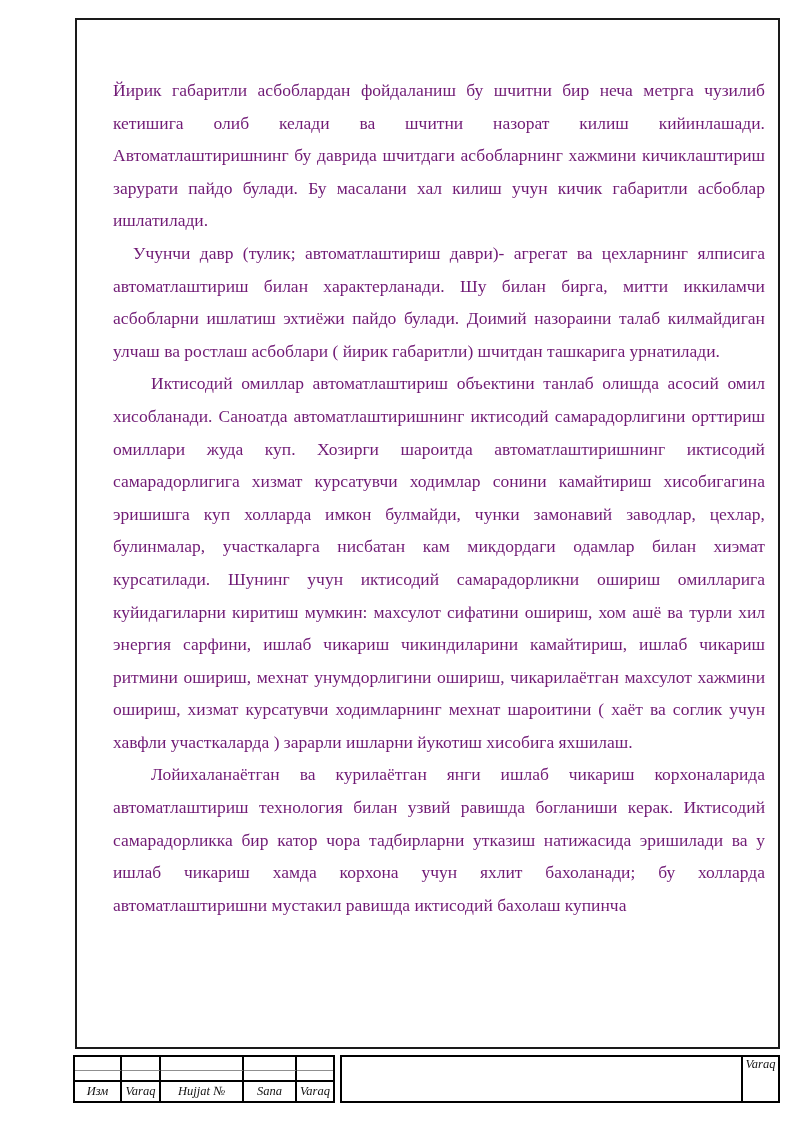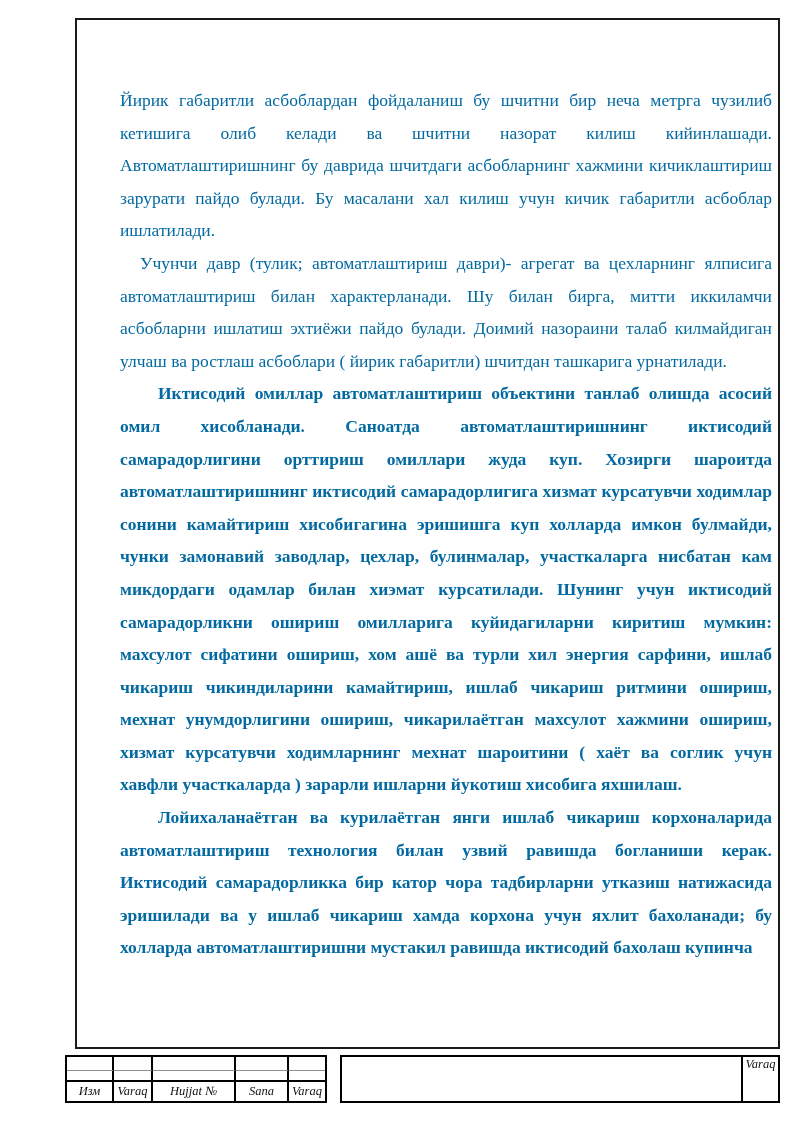--- a/index.html
+++ b/index.html
@@ -21,37 +21,36 @@
     top: 18px;
     width: 705px;
     height: 1031px;
     border: 2px solid #1a1a1a;
     box-sizing: border-box;
     background: #ffffff;
   }
   
   .text-block {
     position: absolute;
-    left: 120px;
+    left: 113px;
     top: 74px;
     width: 652px;
-    color: #0369a1;
+    color: #701a75;
     font-size: 17.5px;
     line-height: 32.6px;
     text-align: justify;
-    margin-top: 10px;
   }
   .para { margin: 0; }
   .ind-sm { text-indent: 20px; }
-  .ind-md { text-indent: 38px; font-weight: bold; }
+  .ind-md { text-indent: 38px; }
 
   
   .stamp-left {
     position: absolute;
-    left: 65px;
+    left: 73px;
     top: 1055px;
     border: 2px solid #000;
     background: #fff;
     display: grid;
     grid-template-columns: 47px 39px 83px 53px 36px;
     grid-template-rows: 14px 11px 19px;
   }
   .cell {
     border-right: 2px solid #000;
     box-sizing: border-box;

